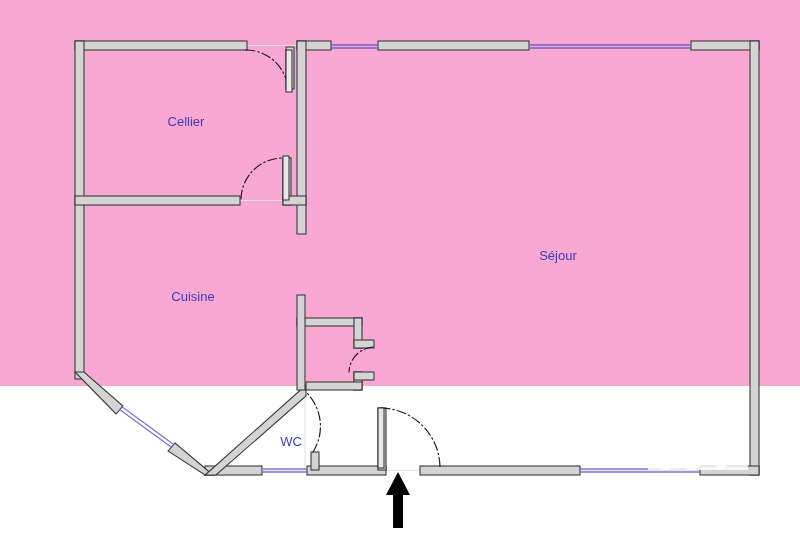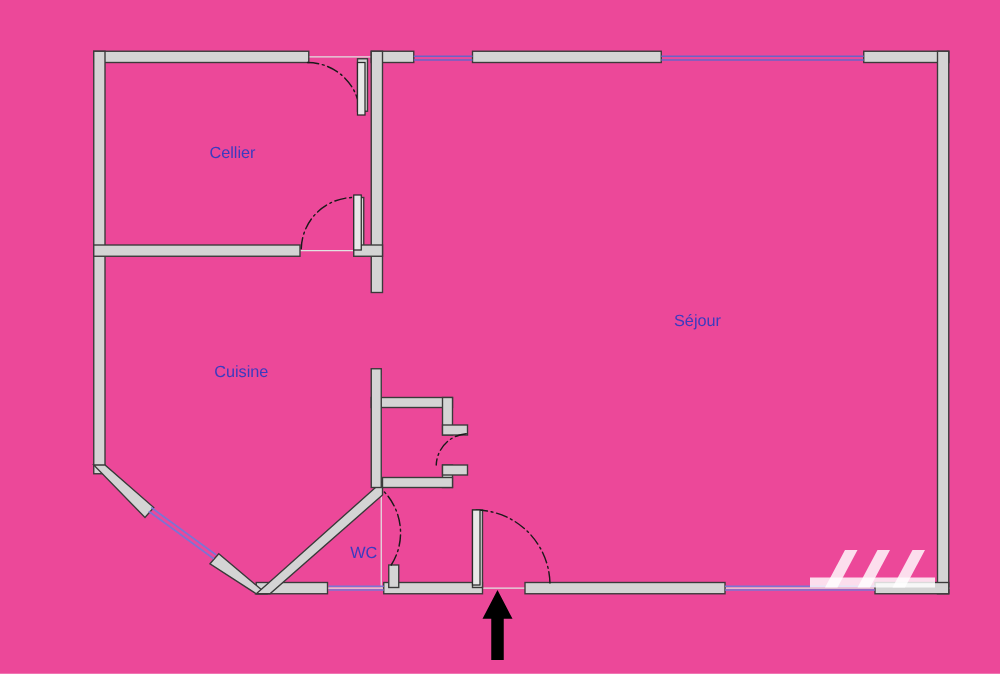--- a/index.html
+++ b/index.html
@@ -1,18 +1,18 @@
 <!DOCTYPE html>
 <html><head>
 <meta charset="utf-8">
 <style>
   html,body{margin:0;padding:0;background:#ffffff;}
   body{width:800px;height:545px;overflow:hidden;
        font-family:"Liberation Sans", sans-serif;}
-  #plan-wrap{position:relative;width:800px;height:539px;background:#ec4899;}
+  #plan-wrap{position:relative;width:800px;height:386px;background:#f9a8d4;}
   svg#floorplan{display:block;width:800px;height:545px;}
   .room-label{font-family:"Liberation Sans", sans-serif;font-size:13px;
               fill:#3b3bbf;text-anchor:middle;dominant-baseline:middle;}
   .wall{fill:#d4d4d4;stroke:#3a3a3a;stroke-width:1.1;}
   .window-line{stroke:#6a63c8;stroke-width:1.3;fill:none;}
   .window-line2{stroke:#7b74d4;stroke-width:1.3;fill:none;}
   .swing{fill:none;stroke:#1a1a1a;stroke-width:1.15;
          stroke-dasharray:9 3 1.5 3;stroke-linecap:round;}
   .doorleaf{fill:#e8e8e8;stroke:#2a2a2a;stroke-width:1;}
   .entry-arrow{fill:#000000;}

